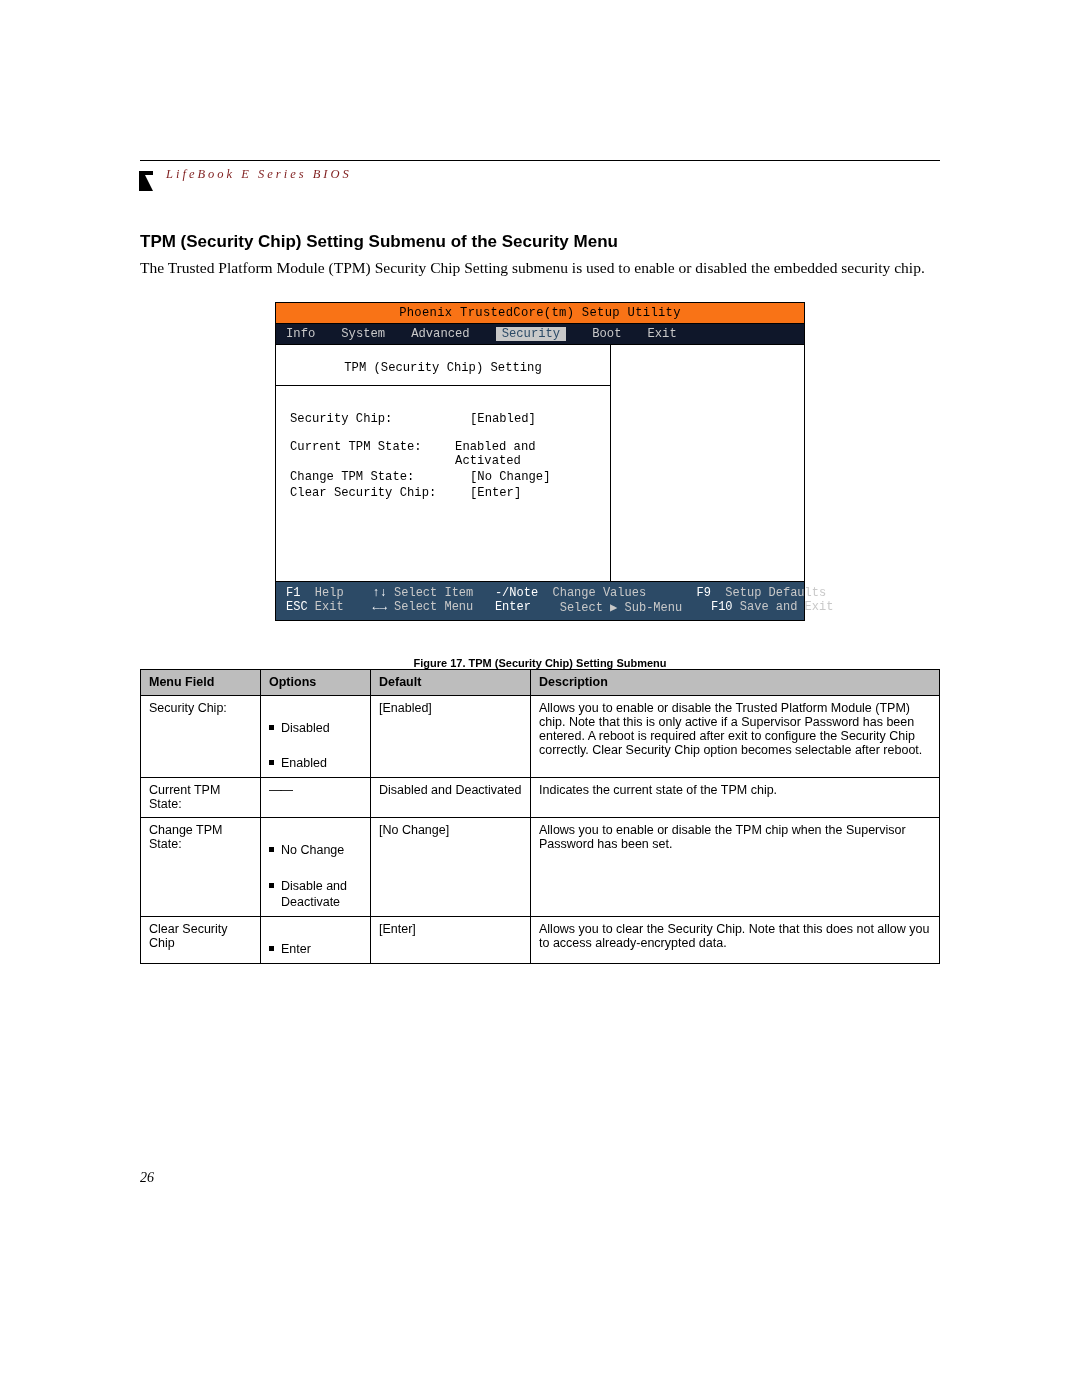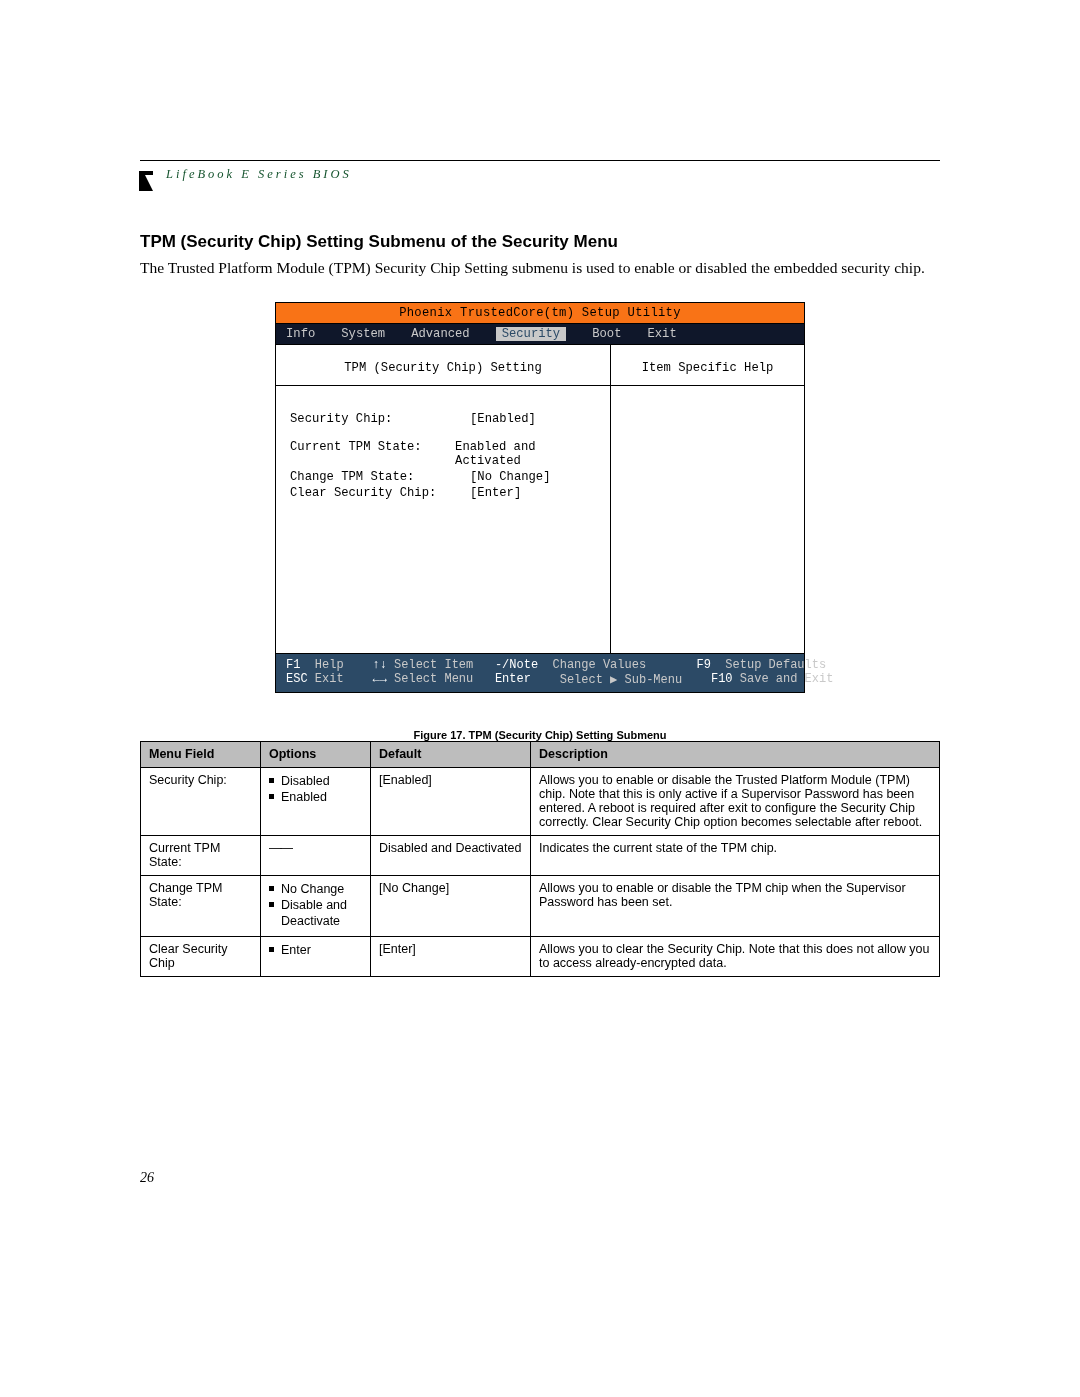--- a/index.html
+++ b/index.html
@@ -26,21 +26,21 @@
   .runhead-corner {
     position: absolute;
     left: -1px;
     top: 11px;
   }
   .runhead {
     font-style: italic;
     font-family: Georgia, serif;
     font-size: 12.5px;
     letter-spacing: 3px;
-    color: #14532d;
+    color: #7f1d1d;
     margin: 6px 0 0 26px;
   }
   .section-title {
     font-family: "Segoe UI", Arial, sans-serif;
     font-weight: 700;
     font-size: 17px;
     margin-top: 50px;
     margin-bottom: 6px;
   }
   .intro {
@@ -74,21 +74,21 @@
     border-bottom: 1px solid #000;
   }
   .bios .menubar span { margin-right: 26px; }
   .bios .menubar .active {
     background: #c9c9c9;
     color: #2c4a66;
     padding: 0 6px;
   }
   .bios .body {
     display: flex;
-    height: 308px;
+    height: 236px;
   }
   .bios .leftpane {
     width: 335px;
     border-right: 1px solid #000;
     padding: 8px 14px 8px 14px;
     position: relative;
   }
   .bios .subhead {
     text-align: center;
     border-bottom: 1px solid #000;
@@ -147,21 +147,21 @@
     vertical-align: top;
   }
   table.opts th {
     background: #bdbdbd;
     font-weight: 700;
   }
   table.opts th.c1, table.opts td.c1 { width: 120px; }
   table.opts th.c2, table.opts td.c2 { width: 110px; }
   table.opts th.c3, table.opts td.c3 { width: 160px; }
   .optlist { list-style: none; padding: 0; margin: 0; }
-  .optlist li { position: relative; padding-left: 12px; line-height: 1.3; }
+  .optlist li { position: relative; padding-left: 12px; line-height: 1.3; margin-top: 19px; }
   .optlist li::before {
     content: "";
     position: absolute;
     left: 0;
     top: 5px;
     width: 5px;
     height: 5px;
     background: #000;
   }
   .dash { letter-spacing: -1px; }
@@ -213,23 +213,20 @@
             </div>
             <div class="row">
               <div class="lab">Change TPM State:</div>
               <div class="val">[No Change]</div>
             </div>
             <div class="row">
               <div class="lab">Clear Security Chip:</div>
               <div class="val">[Enter]</div>
             </div>
           </div>
-        </div>
-        <div class="rightpane">
-          <div class="help-title">Item Specific Help</div>
         </div>
       </div>
       <div class="footer">
         <div class="frow">
           <span class="k">F1</span><span>  </span><span>Help</span><span>    </span>
           <span class="k">↑↓</span><span> </span><span>Select Item</span><span>   </span>
           <span class="k">-/Note</span><span>  </span><span>Change Values</span><span>       </span>
           <span class="k">F9</span><span>  </span><span>Setup Defaults</span>
         </div>
         <div class="frow">

